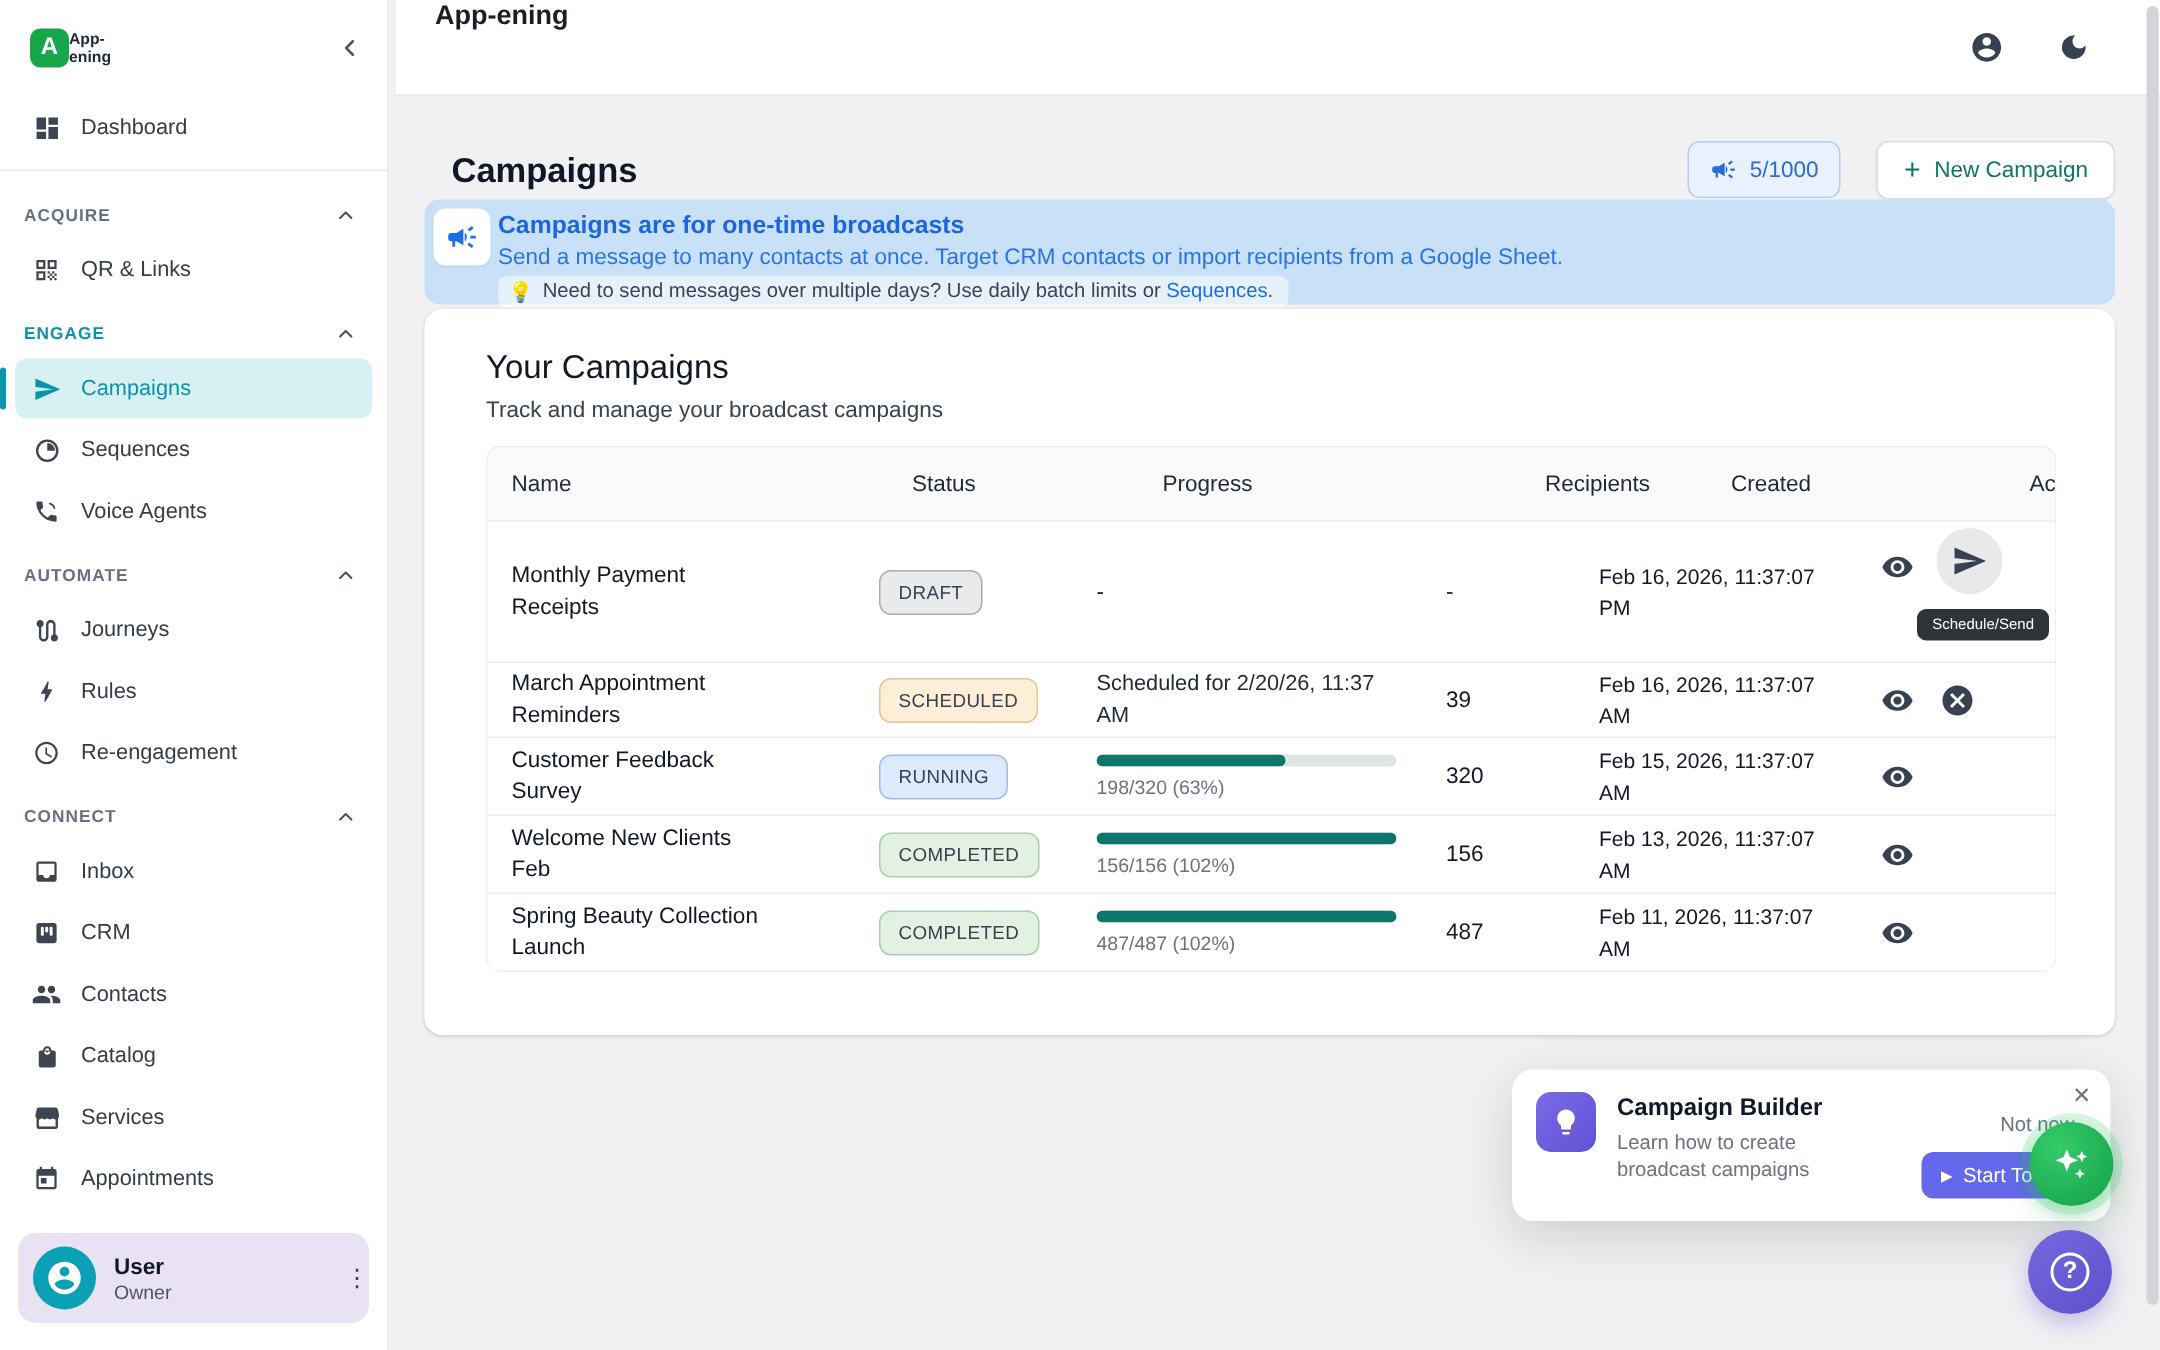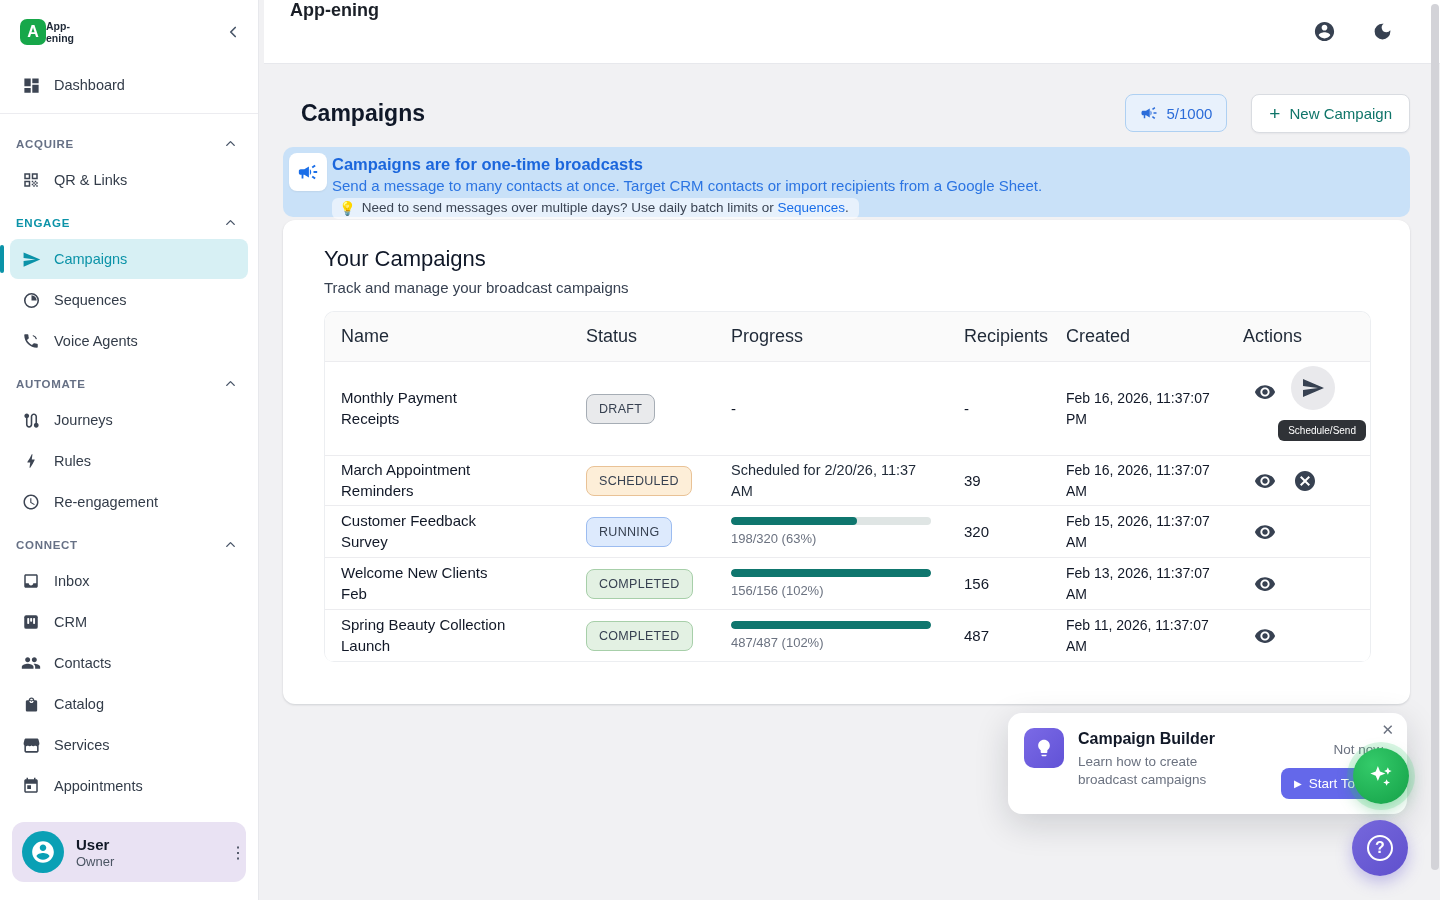--- a/index.html
+++ b/index.html
@@ -38,35 +38,35 @@
   .main { position:absolute; left:259px; right:0; top:64px; bottom:0; background:#f1f1f3; }
   .page-inner { padding:0 30px 0 24px; }
   .page-header { margin-top:30px; display:flex; align-items:center; }
   .page-title { font-size:23px; font-weight:600; color:#101828; margin-left:18px; }
   .header-right { margin-left:auto; display:flex; align-items:flex-start; gap:24px; }
   .quota-chip { display:flex; align-items:center; gap:8px; background:#e8f1fc; border:1px solid #aed0f2; color:#2b6cd9; border-radius:8px; padding:9px 14px; font-size:15px; cursor:pointer; }
   .new-campaign-btn { display:flex; align-items:center; gap:9px; background:#fff; border:1px solid #d9dce1; border-radius:8px; padding:9px 17px; font-size:15px; font-weight:500; color:#0f7569; cursor:pointer; box-shadow:0 1px 2px rgba(16,24,40,.05); }
   .new-campaign-btn .plus { font-size:19px; font-weight:400; line-height:1; }
 
   
-  .banner { margin-top:14px; position:relative; background:#c9e1f8; border-radius:10px; height:70px; padding:7px 16px 0 49px; }
+  .banner { position:relative; background:#c9e1f8; border-radius:10px; height:70px; padding:7px 16px 0 49px; }
   .banner-icon-box { position:absolute; left:6px; top:6px; width:38px; height:38px; background:#fff; border-radius:8px; display:flex; align-items:center; justify-content:center; color:#1a6ee8; box-shadow:0 1px 2px rgba(0,0,0,.06); }
   .banner-title { font-size:16.5px; font-weight:bold; color:#1b66dc; line-height:1.25; }
   .banner-line2 { font-size:15px; color:#2b74e2; margin-top:2px; }
   .banner-tip { display:inline-flex; align-items:center; gap:6px; margin-top:4px; background:rgba(255,255,255,.55); border-radius:6px; padding:2px 10px 3px 7px; font-size:13.5px; color:#3b4453; }
   .banner-tip .link { color:#1a6ee8; cursor:pointer; }
 
   
   .card { margin-top:3px; background:#fff; border-radius:12px; box-shadow:0 1px 2px rgba(16,24,40,.07), 0 1px 3px rgba(16,24,40,.08); padding:26px 39px 42px 41px; }
   .card-heading { font-size:22px; font-weight:500; color:#101828; }
   .card-subheading { font-size:15px; color:#374151; margin-top:7px; }
   .table { margin-top:15px; border-radius:10px; overflow:hidden; border:1px solid #eceef1; border-bottom:none; }
   .trow { display:grid; grid-template-columns:245px 145px 233px 102px 177px 1fr; align-items:center; border-bottom:1px solid #ececef; background:#fff; }
   .trow > div { padding-left:16px; padding-right:14px; }
-  .thead { height:50px; background:#fafafa; font-size:18px; font-weight:500; color:#1f2937; }
+  .thead { height:50px; background:#fafafa; font-size:15px; font-weight:500; color:#1f2937;gap:22px; }
   .r-tall { height:94px; }
   .r-std { height:52px; }
   .r-s50 { height:50px; }
   .cell-name { font-size:15px; color:#111827; line-height:1.35; }
   .cell-name .nm { display:inline-block; max-width:175px; }
   .cell-num { font-size:15px; color:#111827; }
   .cell-created { font-size:14px; color:#111827; line-height:1.5; }
   .cell-sched { font-size:14.5px; color:#1f2937; line-height:1.4; }
   .dash { font-size:15px; color:#111827; }
   .badge { display:inline-block; padding:7px 12px; border-radius:8px; font-size:12.5px; letter-spacing:.3px; color:#374151; border:1px solid; }

